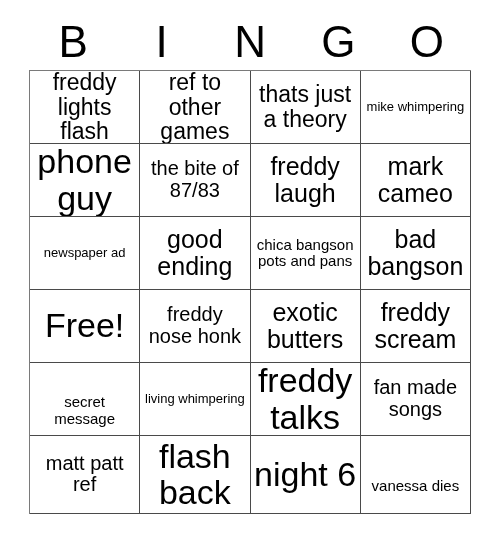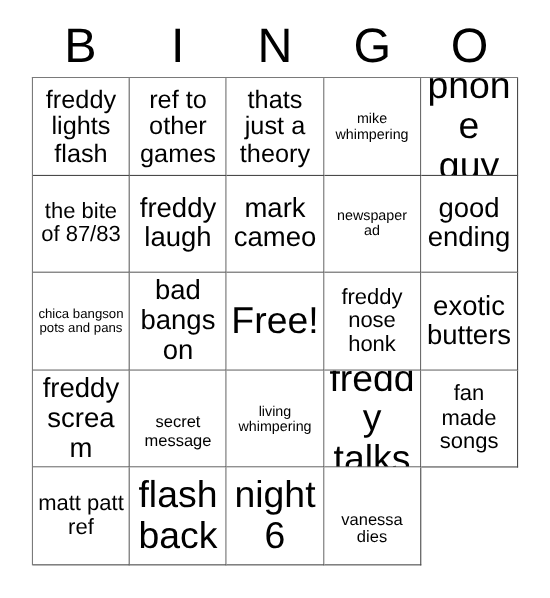--- a/index.html
+++ b/index.html
@@ -48,21 +48,21 @@
 
   
   #bingo-grid {
     position: absolute;
     left: 29px;
     top: 70px;
     width: 442px;
     height: 444px;
     box-sizing: border-box;
     display: grid;
-    grid-template-columns: repeat(5, 1fr);
+    grid-template-columns: repeat(4, 1fr);
     grid-template-rows: repeat(5, 1fr);
     border-top: 1px solid #7a7a7a;
     border-left: 1px solid #7a7a7a;
     background: #ffffff;
   }
 
   .bingo-cell {
     box-sizing: border-box;
     border-right: 1px solid #4a4a4a;
     border-bottom: 1px solid #4a4a4a;
@@ -86,21 +86,21 @@
     user-select: none;
   }
 
   
   .fs-xxl { font-size: 34px; }
   .fs-xl  { font-size: 25px; }
   .fs-lg  { font-size: 23px; }
   .fs-md  { font-size: 20px; }
   .fs-sm  { font-size: 15px; margin-top: 24px; }
   .fs-xs  { font-size: 13px; }
-  .fs-xxs { font-size: 12px; }
+  .fs-xxs { font-size: 15px; }
 </style>
 </head>
 <body>
 
 <div id="card-root">
 
   <div id="bingo-header">
     <div class="header-letter">B</div>
     <div class="header-letter">I</div>
     <div class="header-letter">N</div>

